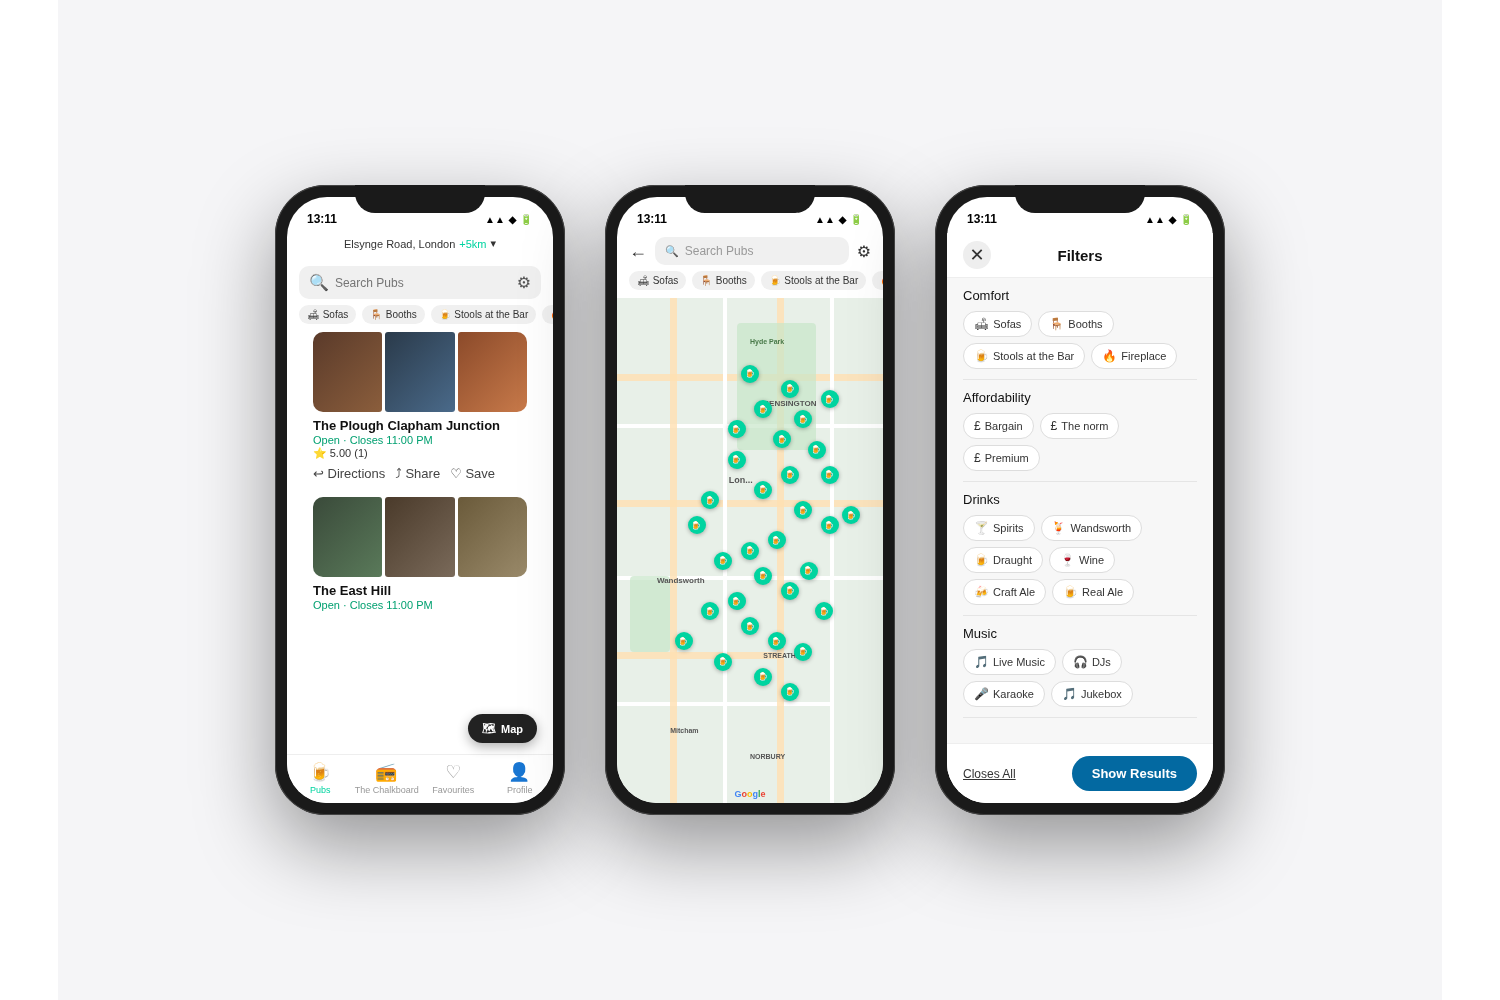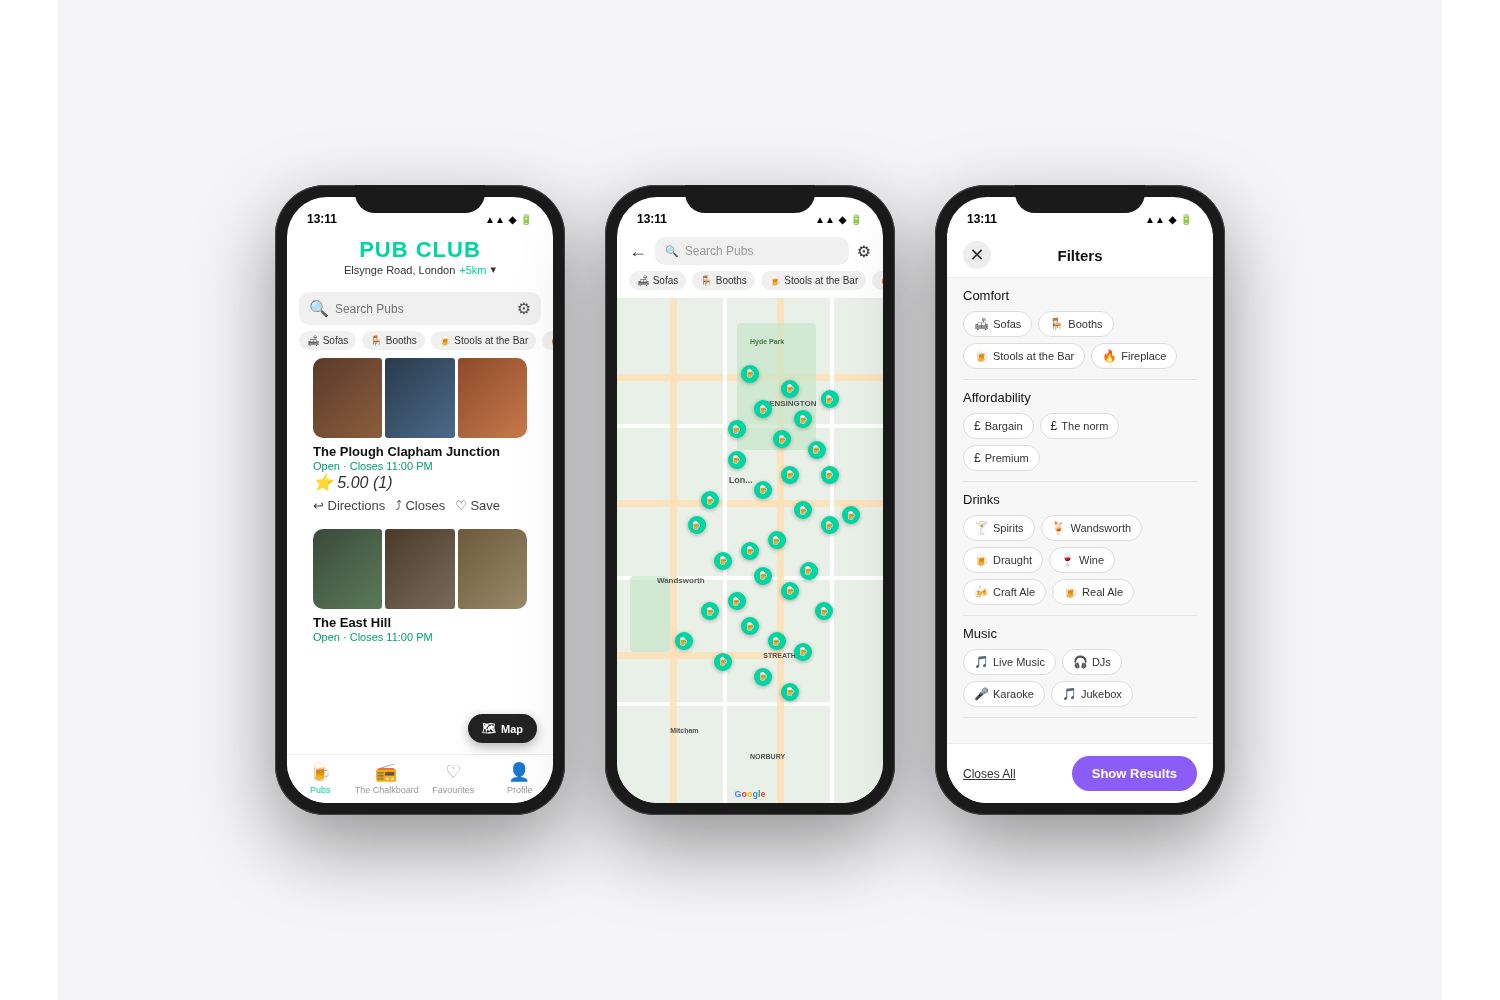--- a/index.html
+++ b/index.html
@@ -156,23 +156,22 @@
       font-weight: 700;
       margin-top: 6px;
       color: #111;
     }
     .pub-status {
       font-size: 11px;
       color: #00a070;
       margin: 1px 0;
     }
     .pub-rating {
-      font-size: 16px;
+      font-size: 11px;
       color: #333;
-      font-style: italic;
     }
     .pub-actions {
       display: flex;
       gap: 10px;
       margin-top: 6px;
     }
     .pub-action-btn {
       display: flex;
       align-items: center;
       gap: 4px;
@@ -367,21 +366,21 @@
       background: #fff;
       border-top: 1px solid #eee;
     }
     .clear-all-btn {
       font-size: 12px;
       color: #333;
       text-decoration: underline;
       cursor: pointer;
     }
     .show-results-btn {
-      background: #8b5cf6;
+      background: #0369a1;
       color: #fff;
       border-radius: 24px;
       padding: 10px 20px;
       font-size: 13px;
       font-weight: 700;
       cursor: pointer;
     }
 
     
     .p1a { background: linear-gradient(135deg, #5a3a2a 0%, #8b5e3c 100%); }
@@ -402,21 +401,20 @@
       <div class="status-bar">
         <span class="time">13:11</span>
         <div class="status-icons">
           <span>▲▲</span>
           <span>◆</span>
           <span>🔋</span>
         </div>
       </div>
       <div class="screen-content">
         <div class="app-header">
-          <div class="app-title">PUB CLUB</div>
           <div class="location-row">
             <span>Elsynge Road, London</span>
             <span style="color:#00d4a0">+5km</span>
             <span>▾</span>
           </div>
         </div>
         <div class="search-bar">
           <span style="color:#999">🔍</span>
           <input type="text" placeholder="Search Pubs" style="">
           <span style="color:#555">⚙</span>
@@ -445,21 +443,21 @@
             <div class="pub-photos">
               <div class="photo-placeholder p1a"></div>
               <div class="photo-placeholder p1b"></div>
               <div class="photo-placeholder p1c"></div>
             </div>
             <div class="pub-name">The Plough Clapham Junction</div>
             <div class="pub-status">Open · Closes 11:00 PM</div>
             <div class="pub-rating">⭐ 5.00 (1)</div>
             <div class="pub-actions">
               <div class="pub-action-btn">↩ Directions</div>
-              <div class="pub-action-btn">⤴ Closes</div>
+              <div class="pub-action-btn">⤴ Share</div>
               <div class="pub-action-btn">♡ Save</div>
             </div>
           </div>
 
           <div class="pub-card">
             <div class="pub-photos">
               <div class="photo-placeholder p2a"></div>
               <div class="photo-placeholder p2b"></div>
               <div class="photo-placeholder p2c"></div>
             </div>

